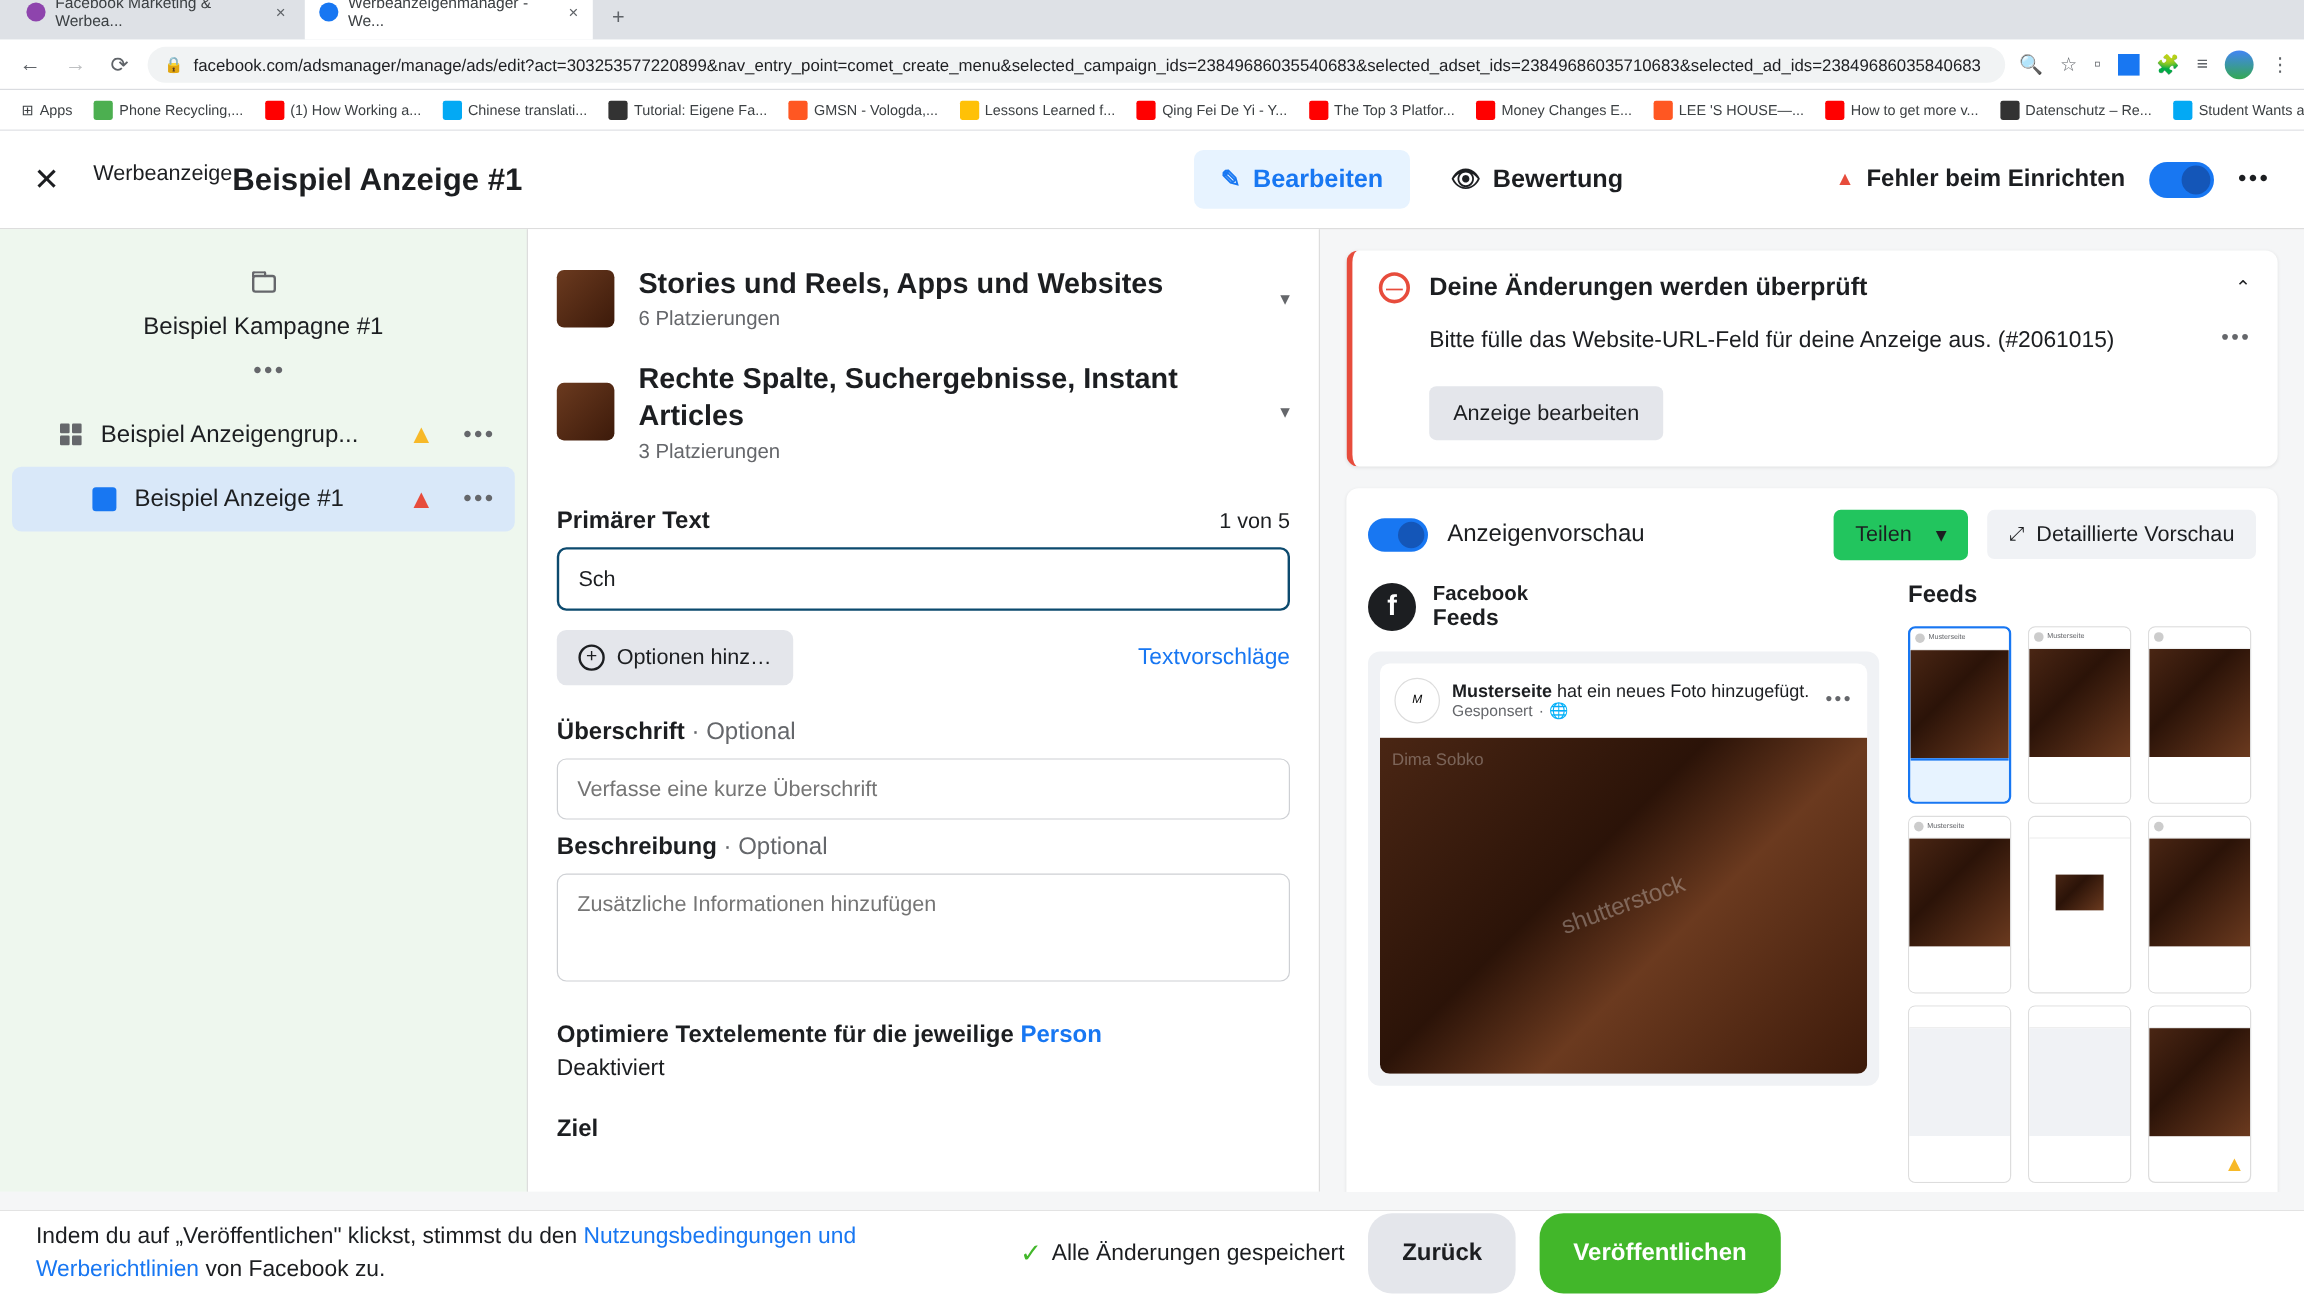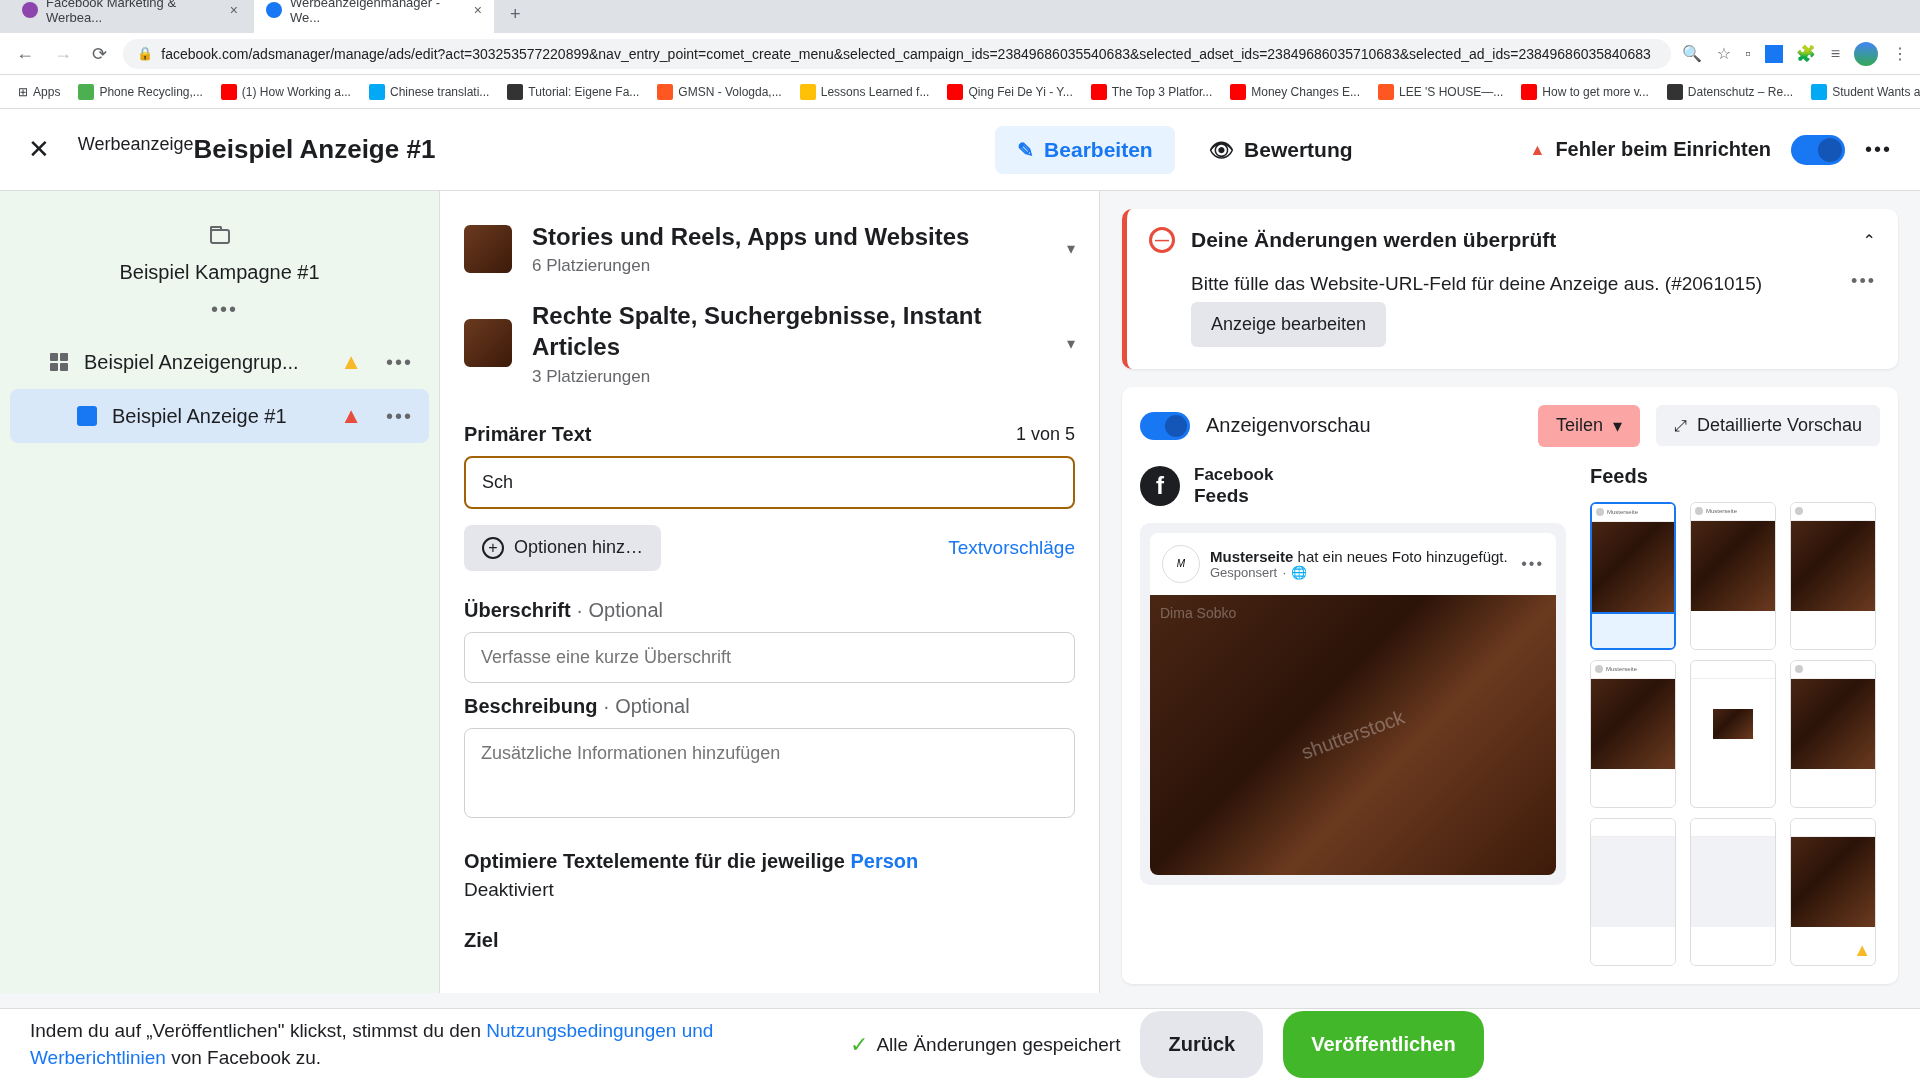--- a/index.html
+++ b/index.html
@@ -77,21 +77,21 @@
 .placement-row { display: flex; align-items: center; gap: 20px; padding: 12px 0; }
 .placement-thumb { width: 48px; height: 48px; background: linear-gradient(135deg, #6b3a1f, #3c1a0a); border-radius: 6px; flex-shrink: 0; }
 .placement-info { flex: 1; }
 .placement-title { font-size: 24px; font-weight: 700; color: #1c1e21; line-height: 1.3; }
 .placement-sub { font-size: 17px; color: #65676b; margin-top: 4px; }
 .chevron { font-size: 16px; color: #65676b; }
 
 .field-label-row { display: flex; align-items: center; justify-content: space-between; margin-top: 24px; }
 .field-label { font-size: 20px; font-weight: 700; color: #1c1e21; }
 .field-counter { font-size: 18px; color: #1c1e21; }
-.text-input { width: 100%; border: 2px solid #a16207; border-radius: 8px; padding: 14px 16px; font-size: 18px; color: #1c1e21; margin-top: 10px; outline: none; }
+.text-input { width: 100%; border: 2px solid #0c4a6e; border-radius: 8px; padding: 14px 16px; font-size: 18px; color: #1c1e21; margin-top: 10px; outline: none; }
 .text-input-plain { width: 100%; border: 1px solid #ced0d4; border-radius: 8px; padding: 14px 16px; font-size: 18px; color: #1c1e21; margin-top: 10px; outline: none; }
 .textarea-plain { width: 100%; border: 1px solid #ced0d4; border-radius: 8px; padding: 14px 16px; font-size: 18px; color: #1c1e21; margin-top: 10px; outline: none; min-height: 90px; resize: none; }
 
 .options-row { display: flex; align-items: center; justify-content: space-between; margin-top: 16px; }
 .options-btn { display: flex; align-items: center; gap: 10px; background: #e4e6eb; border-radius: 8px; padding: 12px 18px; font-size: 18px; color: #1c1e21; font-weight: 500; max-width: 200px; }
 .plus-circle { width: 22px; height: 22px; border: 2px solid #1c1e21; border-radius: 50%; display: flex; align-items: center; justify-content: center; font-size: 16px; line-height: 1; }
 .options-txt { overflow: hidden; text-overflow: ellipsis; white-space: nowrap; }
 .text-suggest { font-size: 19px; color: #1877f2; }
 
 .field-label .optional { font-weight: 400; color: #65676b; }
@@ -103,28 +103,28 @@
 .right { flex: 1; padding: 18px 22px; overflow-y: auto; }
 .error-card { background: #fff; border-radius: 10px; border-left: 5px solid #e74c3c; padding: 0; margin-bottom: 18px; box-shadow: 0 1px 3px rgba(0,0,0,0.08); }
 .error-head { display: flex; align-items: center; padding: 18px 22px; gap: 16px; }
 .err-icon { width: 26px; height: 26px; border: 3px solid #e74c3c; border-radius: 50%; display: flex; align-items: center; justify-content: center; color: #e74c3c; font-size: 14px; font-weight: 700; }
 .err-title { font-size: 21px; font-weight: 700; color: #1c1e21; flex: 1; }
 .err-chev { font-size: 16px; color: #1c1e21; }
 .error-body { padding: 0 22px 22px 64px; }
 .err-msg-row { display: flex; align-items: flex-start; gap: 12px; }
 .err-msg { font-size: 19px; color: #1c1e21; line-height: 1.4; flex: 1; }
 .err-msg-dots { color: #65676b; font-size: 18px; letter-spacing: 2px; }
-.err-btn { margin-top: 4px; background: #e4e6eb; border-radius: 6px; padding: 12px 20px; font-size: 18px; color: #1c1e21; display: inline-block; }
+.err-btn { margin-top: 24px; background: #e4e6eb; border-radius: 6px; padding: 12px 20px; font-size: 18px; color: #1c1e21; display: inline-block; }
 
 .preview-card { background: #fff; border-radius: 10px; padding: 18px; box-shadow: 0 1px 3px rgba(0,0,0,0.08); }
 .preview-head { display: flex; align-items: center; gap: 16px; margin-bottom: 18px; }
 .preview-toggle { width: 50px; height: 28px; background: #1877f2; border-radius: 14px; position: relative; }
 .preview-toggle::after { content: ''; width: 22px; height: 22px; background: #1456b8; border-radius: 50%; position: absolute; right: 3px; top: 3px; }
 .preview-label { font-size: 20px; color: #1c1e21; flex: 1; }
-.share-btn { display: flex; align-items: center; gap: 10px; background: #fca5a5; border-radius: 6px; padding: 10px 18px; font-size: 18px; color: #1c1e21; margin-left: 19px; }
+.share-btn { display: flex; align-items: center; gap: 20px; background: #22c55e; border-radius: 6px; padding: 10px 18px; font-size: 18px; color: #1c1e21; margin-left: 19px; }
 .detail-btn { display: flex; align-items: center; gap: 10px; background: #f0f2f5; border-radius: 6px; padding: 10px 18px; font-size: 18px; color: #1c1e21; }
 .expand-i { font-size: 16px; }
 
 .preview-body { display: flex; gap: 24px; }
 .preview-main { flex: 1; }
 .preview-fb-label { display: flex; align-items: center; gap: 14px; margin-bottom: 16px; }
 .fb-logo { width: 40px; height: 40px; border-radius: 50%; background: #1c1e21; display: flex; align-items: center; justify-content: center; color: #fff; font-size: 24px; font-weight: 700; }
 .fb-txt { display: flex; flex-direction: column; }
 .fb-name { font-size: 17px; font-weight: 700; color: #1c1e21; }
 .fb-sub { font-size: 19px; font-weight: 700; color: #1c1e21; }

